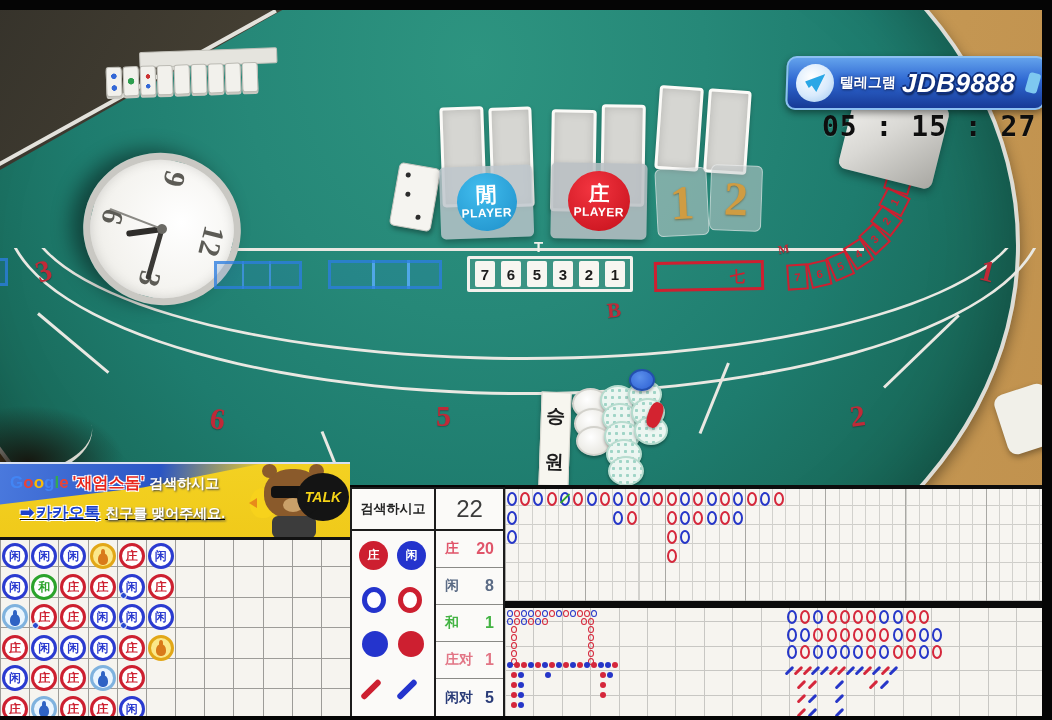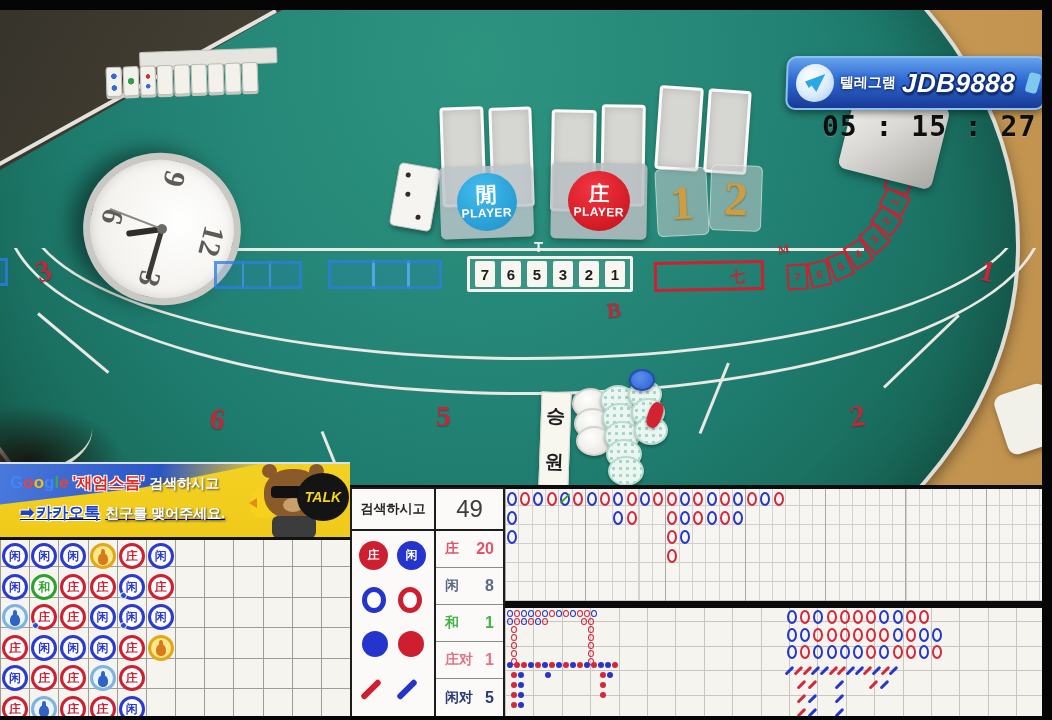--- a/index.html
+++ b/index.html
@@ -448,21 +448,21 @@
       <div class="bead bead-B" style="left: 89.51px; top: 155.5px;">庄</div>
       <div class="bead bead-P" style="left: 118.68px; top: 155.5px;">闲</div>
       <div class="pairdot" style="left: 119.68px; top: 51.5px;"></div>
       <div class="pairdot" style="left: 32.17px; top: 82px;"></div>
       <div class="pairdot" style="left: 119.68px; top: 82px;"></div>
     </div>
 
   <div class="statsp">
     <div class="sthead">
       <div class="sthl">검색하시고</div>
-      <div class="sthr">49</div>
+      <div class="sthr">22</div>
     </div>
     <div class="stbody">
       <div class="symcol">
         <div class="lsolid" style="left:7px;top:10px;background:#cd1f30;">
             <span>庄</span>
           </div>
         <div class="lsolid" style="left:45px;top:10px;background:#2434cd;">
             <span>闲</span>
           </div>
         <div class="lring" style="left:10px;top:56px;border:5px solid #2434cd;"></div>

